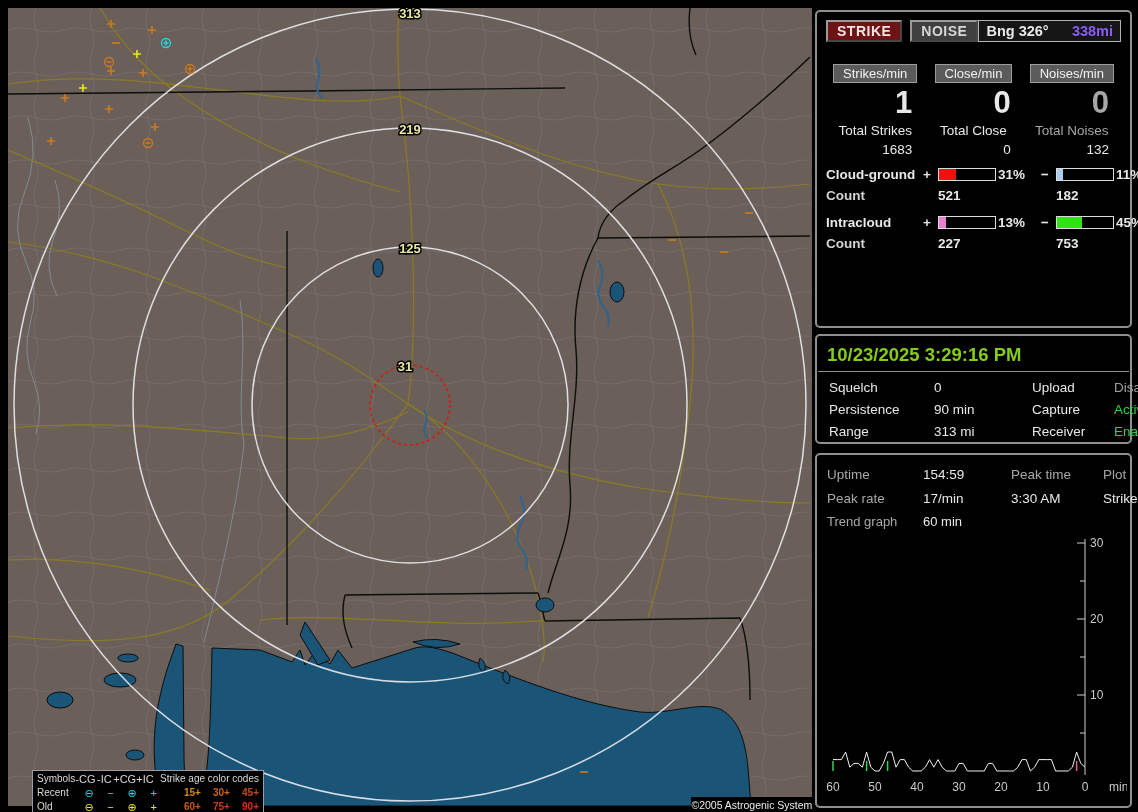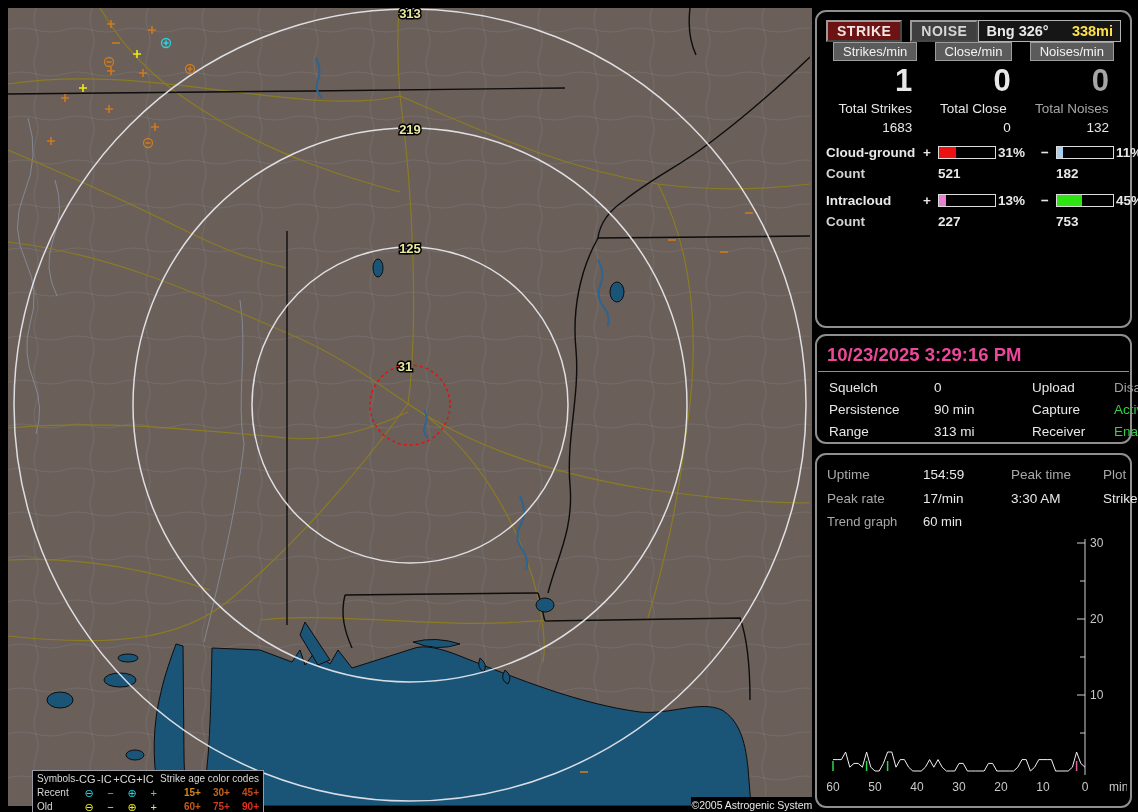--- a/index.html
+++ b/index.html
@@ -17,51 +17,51 @@
   .sym-recent{color:#28d4e2;}
   .sym-old{color:#e9e920;}
   .lg-gap{width:8px;}
   .lg-age{width:31px;text-align:right;font-weight:bold;}
   .lg-agetitle{flex:1;text-align:left;}
   .copyright{position:absolute;left:683px;top:789px;width:127px;height:17px;background:#000;
              color:#eaeaea;font-size:10.5px;line-height:17px;text-align:center;white-space:nowrap;}
   
   .sidebar{position:absolute;left:812px;top:0;width:326px;height:812px;background:#000;}
   .panel-box{position:absolute;left:3px;width:317px;background:#000;border:2px solid #8f8f8f;
-             border-radius:11px;box-sizing:border-box;}
+             border-radius:5px;box-sizing:border-box;}
   #box-stats{top:10px;height:318px;padding:8px 9px;}
   #box-status{top:334px;height:110px;padding:4px 0;}
   #box-info{top:453px;height:355px;padding:12px 10px;}
   
   .btn-row{display:flex;align-items:center;}
   .btn{font-weight:bold;font-size:14px;letter-spacing:.5px;padding:1px 9px;border:2px outset #9a9a9a;cursor:default;}
   .btn-strike{background:#6e1313;color:#f0e4e4;}
   .btn-noise{background:#3f3f3f;color:#d6d6d6;margin-left:8px;}
   .bng-box{margin-left:auto;background:#161616;border:1px solid #b2b2b2;width:142px;display:flex;
            justify-content:space-between;padding:2px 7px;font-weight:bold;font-size:14.5px;}
-  .bng-val{color:#fde047;}
-  .rate-grid{display:grid;grid-template-columns:1fr 1fr 1fr;}
+  .bng-val{color:#8b5cf6;}
+  .rate-grid{display:grid;grid-template-columns:1fr 1fr 1fr;margin-top:22px;}
   .rate-col{text-align:center;}
   .rate-badge{display:inline-block;background:#5b5b5b;border:1px solid #9d9d9d;color:#f2f2f2;
               font-size:13px;padding:1px 9px;}
   .rate-num{font-size:31px;font-weight:bold;text-align:right;padding-right:12px;margin-top:2px;
             text-shadow:1px 1px 1px #000;}
   .rate-num.dim,.total-label.dim{color:#a6a6a6;}
   .total-label{font-size:13.5px;margin-top:2px;}
   .total-val{font-size:13.5px;text-align:right;padding-right:12px;margin-top:4px;}
   .dist-title{color:#b8b8b8;font-size:13px;margin-top:20px;border-bottom:1px solid #a8a8a8;padding-bottom:3px;}
   .dist-grid{display:grid;grid-template-columns:97px 15px 60px 43px 15px 60px 1fr;align-items:center;
              font-size:13.5px;font-weight:bold;margin-top:10px;}
   .dist-grid .cnt{font-weight:bold;}
   .bar{display:inline-block;width:56px;height:11px;border:1px solid #dcdcdc;background:#000;overflow:hidden;vertical-align:middle;}
   .bar i{display:block;height:100%;}
   .count-row{margin-top:6px;font-size:13.5px;}
   .count-lab{color:#d2d2d2;font-weight:bold;}
   
-  .dt{color:#ec4899;font-weight:bold;font-size:18.5px;padding:4px 20px 5px 10px;white-space:nowrap;}
+  .dt{color:#84cc16;font-weight:bold;font-size:18.5px;padding:4px 20px 5px 10px;white-space:nowrap;}
   .dt-sep{border-top:1px solid #8f8f8f;margin:0 1px 8px 1px;}
   .status-grid{display:grid;grid-template-columns:105px 98px 82px auto;row-gap:7px;
                font-size:13.5px;padding:0 12px;}
   .val-dim{color:#a0a0a0;}
   .val-green{color:#2dd341;}
   
   .info-grid{display:grid;grid-template-columns:96px 88px 92px auto;row-gap:9px;font-size:13.5px;}
   .lab{color:#a8a8a8;}
   .trend-row{display:grid;grid-template-columns:96px auto;font-size:13px;margin-top:8px;}
   svg.trend{display:block;margin-top:6px;}

